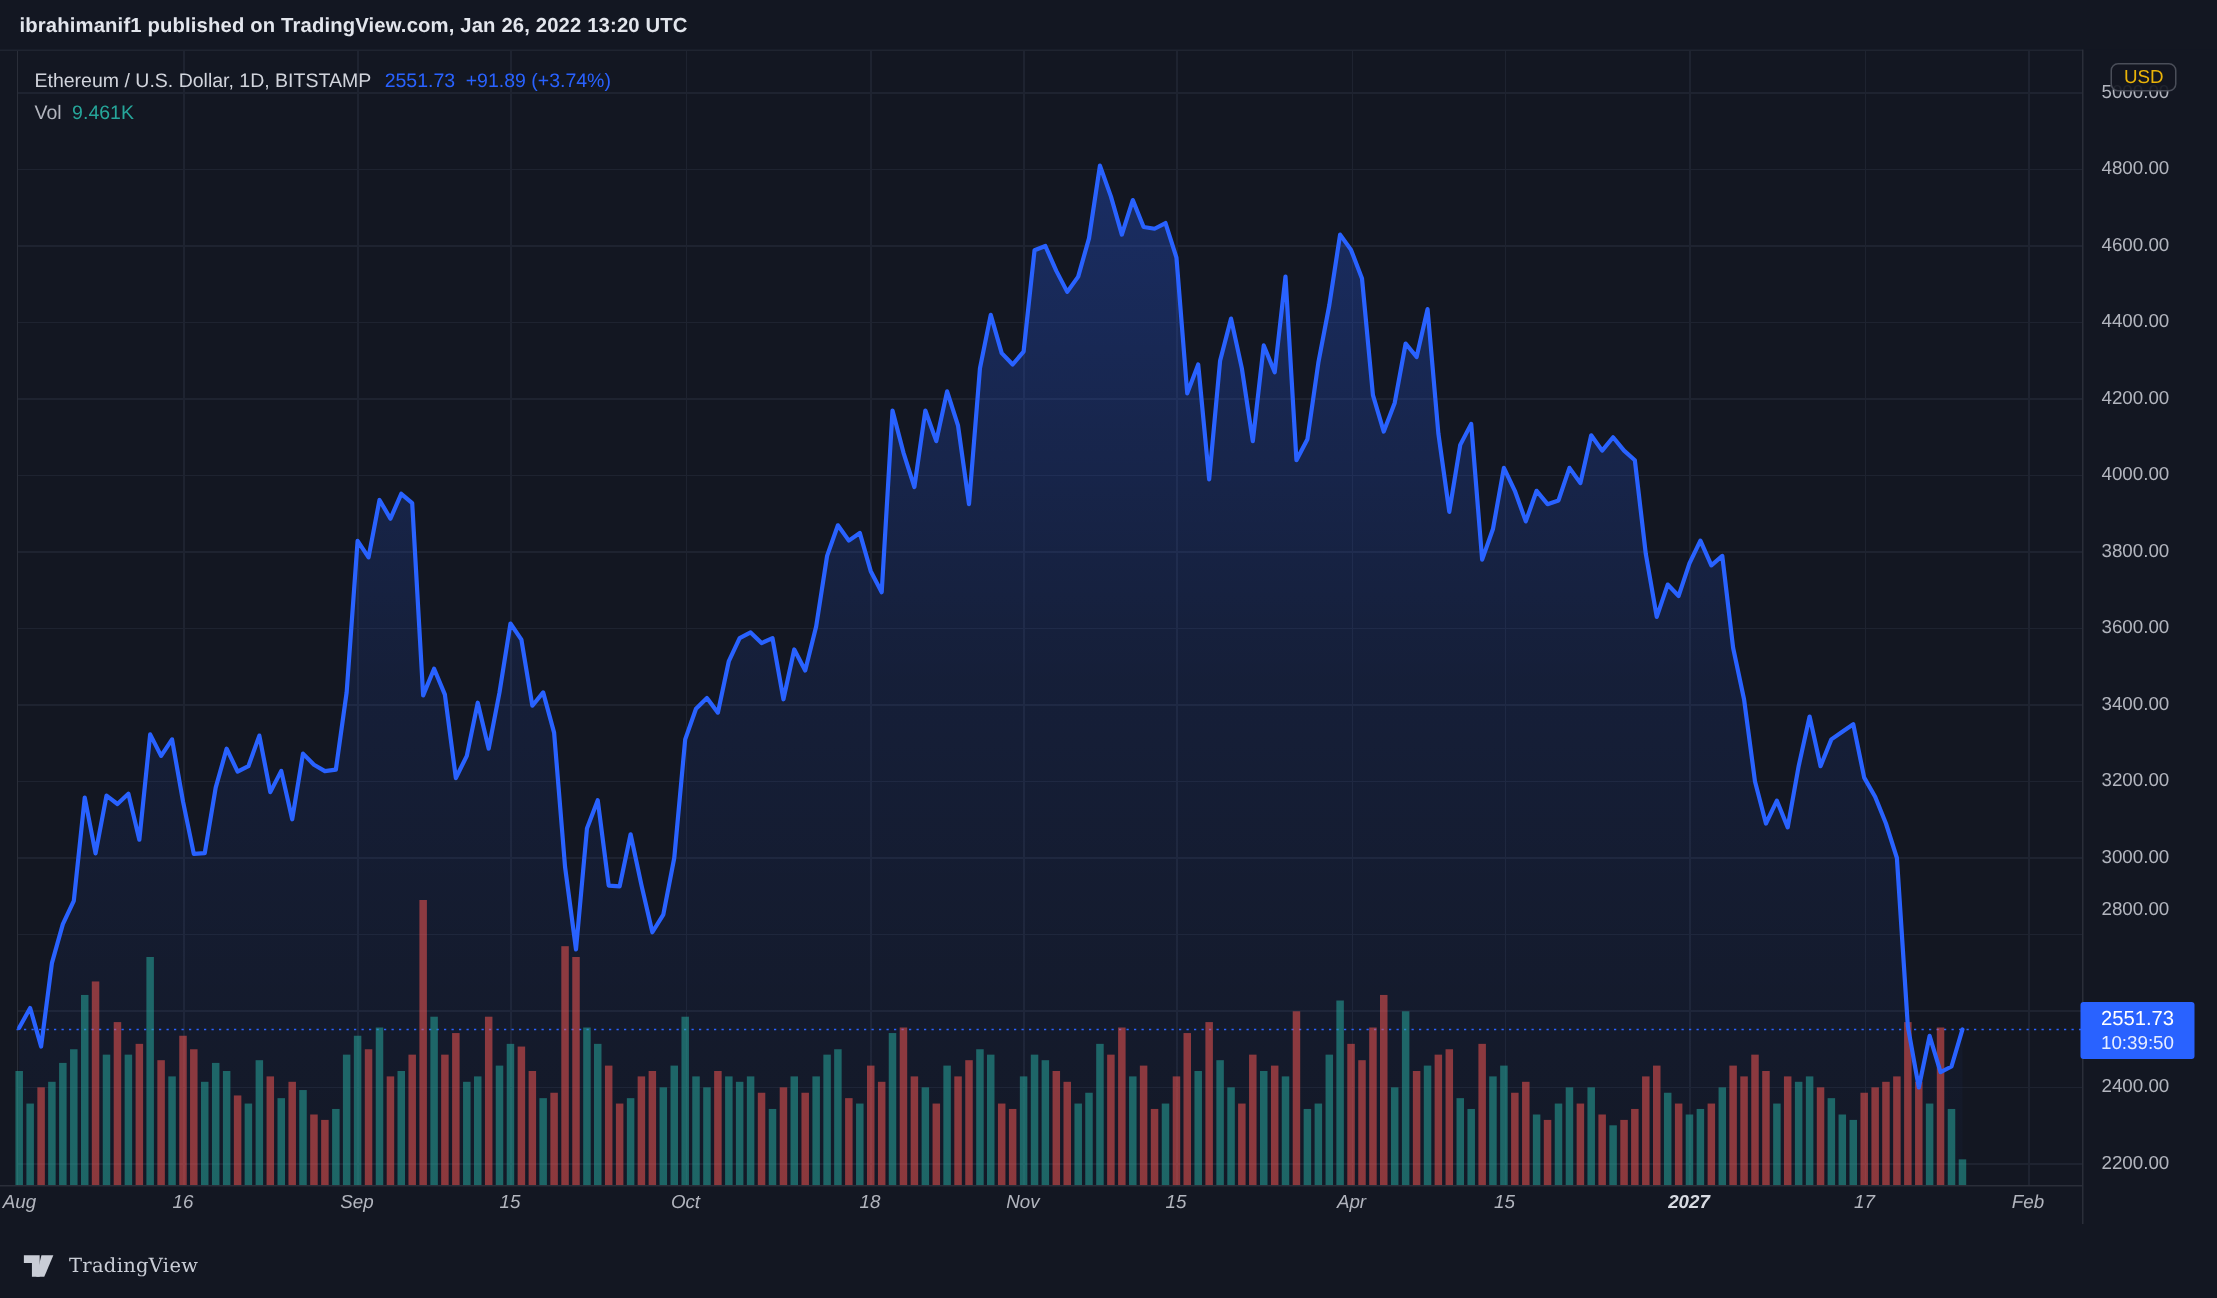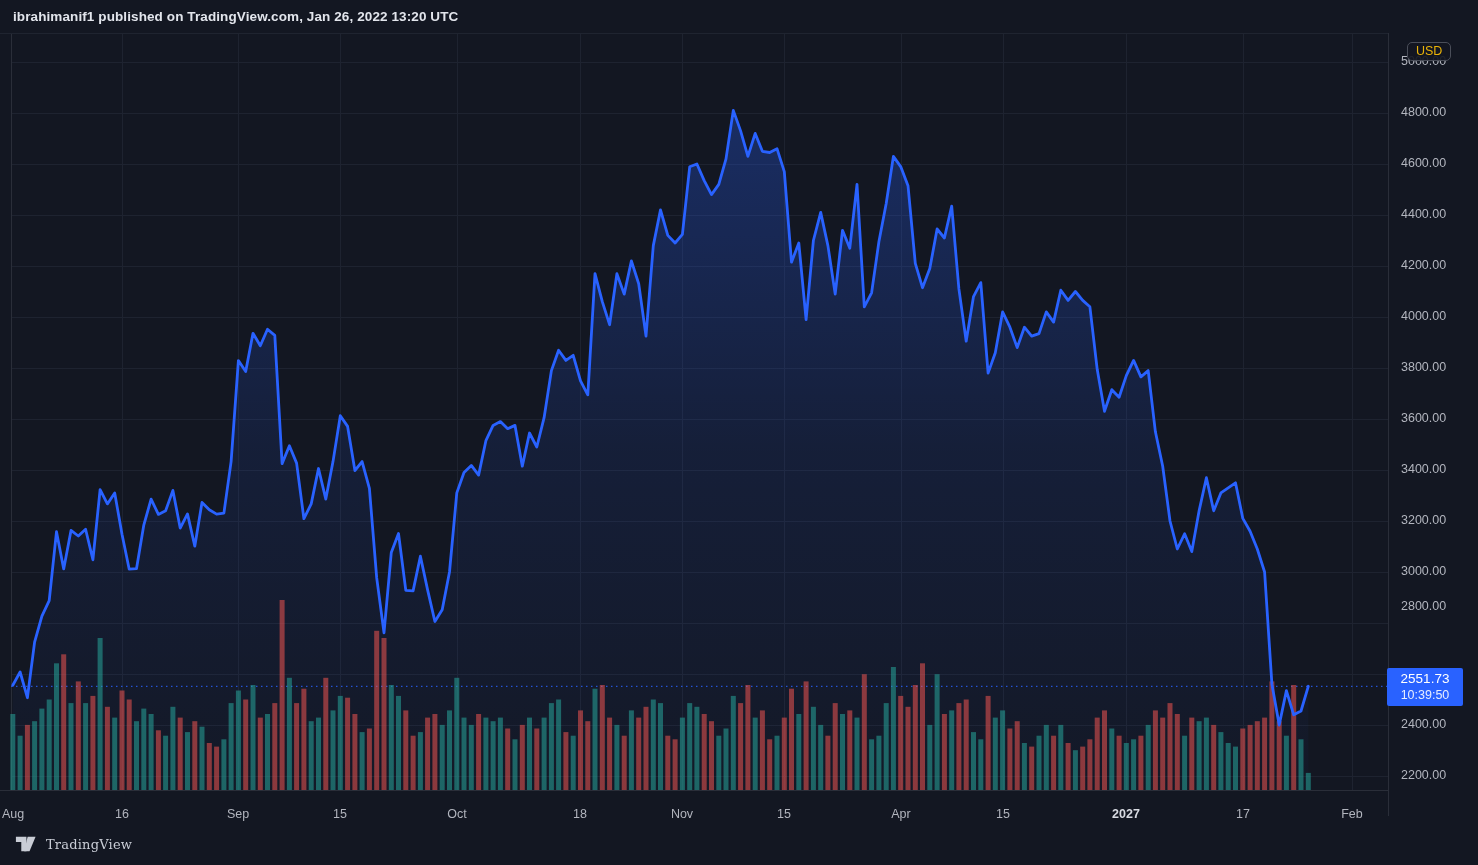--- a/index.html
+++ b/index.html
@@ -56,22 +56,22 @@
   }
   .price-badge .pb-price { font-size:13.5px; line-height:17px; }
   .price-badge .pb-count { font-size:12.5px; line-height:16px; color:#e6edff; }
 
   
   .time-scale {
     position:absolute; left:0; top:790px; width:1478px; height:26px;
     border-top:1px solid #2a2e39; background:#131722; z-index:3;
   }
   .time-label {
-    position:absolute; top:16px; transform:translateX(-50%);
-    font-size:12.5px; color:#b2b5be; white-space:nowrap;
+    position:absolute; top:3px; transform:translateX(-50%);
+    font-size:12.5px; color:#b2b5be; white-space:nowrap;font-style:italic;
   }
   .time-label.bold { color:#d8dbe2; font-weight:700; }
 
   
   .footer { position:absolute; left:14px; top:828px; height:32px; display:flex; align-items:center; }
   .tv-logo { display:flex; align-items:center; gap:9px; text-decoration:none; cursor:pointer; }
   .tv-logo svg { display:block; }
   .tv-logo-text {
     font-family:"DejaVu Serif","Liberation Serif",serif;
     font-size:13px; color:#c9cdd6; letter-spacing:.2px;
@@ -300,20 +300,28 @@
         <rect x="1262.1" y="683.6" width="5" height="72.4" fill="rgba(239,83,80,0.55)"></rect>
         <rect x="1269.4" y="647.4" width="5" height="108.6" fill="rgba(239,83,80,0.55)"></rect>
         <rect x="1276.7" y="687.2" width="5" height="68.8" fill="rgba(239,83,80,0.55)"></rect>
         <rect x="1283.9" y="701.7" width="5" height="54.3" fill="rgba(38,166,154,0.55)"></rect>
         <rect x="1291.2" y="651.0" width="5" height="105.0" fill="rgba(239,83,80,0.55)"></rect>
         <rect x="1298.5" y="705.3" width="5" height="50.7" fill="rgba(38,166,154,0.55)"></rect>
         <rect x="1305.8" y="738.9" width="5" height="17.1" fill="rgba(38,166,154,0.55)"></rect>
         <path d="M12.8,651.2L20.1,638.0L27.4,663.7L34.6,608.1L41.9,582.1L49.2,566.6L56.5,497.7L63.7,534.9L71.0,496.4L78.3,502.0L85.6,495.2L92.9,525.8L100.1,455.6L107.4,469.9L114.7,458.9L122.0,500.3L129.2,535.2L136.5,534.7L143.8,491.1L151.1,465.1L158.4,480.4L165.6,476.8L172.9,456.4L180.2,494.1L187.5,479.9L194.8,512.2L202.0,468.4L209.3,475.8L216.6,480.1L223.9,479.1L231.1,427.6L238.4,326.6L245.7,337.6L253.0,299.3L260.3,311.8L267.5,295.2L274.8,301.4L282.1,429.6L289.4,411.8L296.6,429.1L303.9,484.7L311.2,469.9L318.5,434.5L325.8,465.1L333.0,427.6L340.3,381.7L347.6,392.4L354.9,436.5L362.1,427.6L369.4,454.4L376.7,543.9L384.0,598.9L391.3,518.4L398.5,499.5L405.8,556.4L413.1,556.9L420.4,522.2L427.6,555.9L434.9,587.5L442.2,575.7L449.5,538.0L456.8,458.9L464.0,438.5L471.3,431.4L478.6,441.1L485.9,406.7L493.1,391.4L500.4,387.6L507.7,394.7L515.0,391.4L522.3,432.2L529.5,399.0L536.8,413.0L544.1,383.7L551.4,336.6L558.6,316.2L565.9,326.4L573.2,321.3L580.5,346.8L587.8,360.8L595.0,239.7L602.3,267.7L609.6,290.7L616.9,239.7L624.2,260.1L631.4,226.9L638.7,249.8L646.0,302.1L653.3,211.6L660.5,175.9L667.8,201.4L675.1,209.0L682.4,200.4L689.7,132.8L696.9,130.0L704.2,146.6L711.5,160.6L718.8,150.4L726.0,124.9L733.3,76.4L740.6,96.9L747.9,122.4L755.2,99.4L762.4,117.3L769.7,118.5L777.0,114.7L784.3,137.7L791.5,228.2L798.8,209.0L806.1,285.6L813.4,206.5L820.7,178.4L827.9,211.6L835.2,260.1L842.5,196.3L849.8,214.2L857.0,150.4L864.3,272.8L871.6,258.8L878.9,207.8L886.2,169.5L893.4,122.4L900.7,132.6L908.0,151.7L915.3,229.4L922.5,253.7L929.8,234.6L937.1,195.0L944.4,204.0L951.7,172.1L958.9,254.9L966.2,307.2L973.5,262.6L980.8,248.6L988.1,339.1L995.3,318.7L1002.6,277.9L1009.9,293.2L1017.2,313.6L1024.4,293.2L1031.7,302.1L1039.0,299.6L1046.3,277.9L1053.6,288.1L1060.8,256.2L1068.1,266.4L1075.4,257.5L1082.7,266.4L1089.9,272.8L1097.2,335.3L1104.5,377.3L1111.8,355.7L1119.1,363.3L1126.3,341.6L1133.6,326.4L1140.9,342.9L1148.2,336.6L1155.4,397.8L1162.7,432.2L1170.0,487.0L1177.3,515.0L1184.6,499.8L1191.8,517.6L1199.1,476.8L1206.4,443.7L1213.7,476.8L1220.9,458.9L1228.2,453.8L1235.5,448.8L1242.8,484.4L1250.1,497.2L1257.3,515.0L1264.6,538.0L1271.9,650.2L1279.2,691.0L1286.4,656.6L1293.7,680.8L1301.0,677.0L1308.3,652.3" fill="none" stroke="#2962ff" stroke-width="2.8" stroke-linejoin="round" stroke-linecap="round"></path>
       </svg>
 
+    <div class="legend">
+      <div class="legend-row1">
+        <span>Ethereum / U.S. Dollar, 1D, BITSTAMP</span><span class="price">2551.73</span><span class="change">+91.89 (+3.74%)</span>
+      </div>
+      <div class="legend-row2">
+        <span>Vol</span><span class="vol-val">9.461K</span>
+      </div>
+    </div>
   </div>
 
   <div class="price-scale" id="price-scale">
     <div class="usd-badge">USD</div>
     <div class="price-badge" id="price-badge" style="top: 635px;">
       <div class="pb-price">2551.73</div>
       <div class="pb-count">10:39:50</div>
     </div>
   <div class="price-label" style="top: 19px;">5000.00</div>
       <div class="price-label" style="top: 70px;">4800.00</div>

